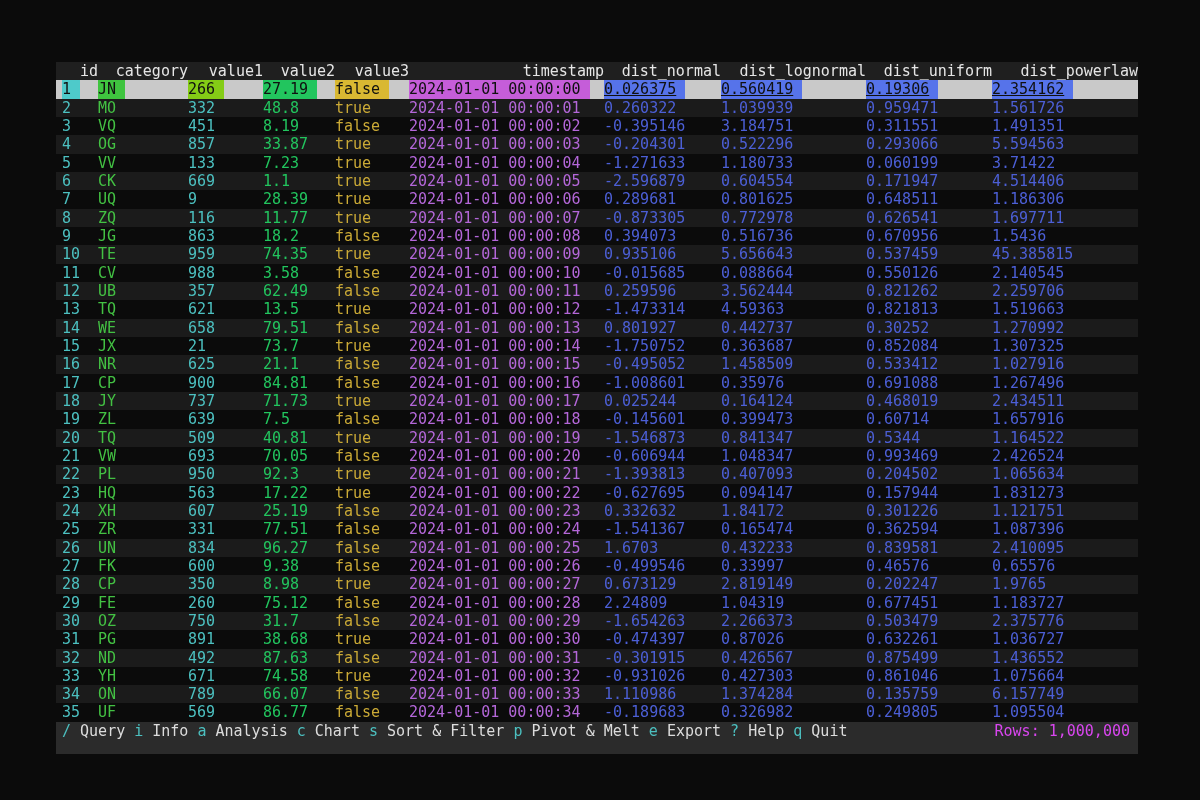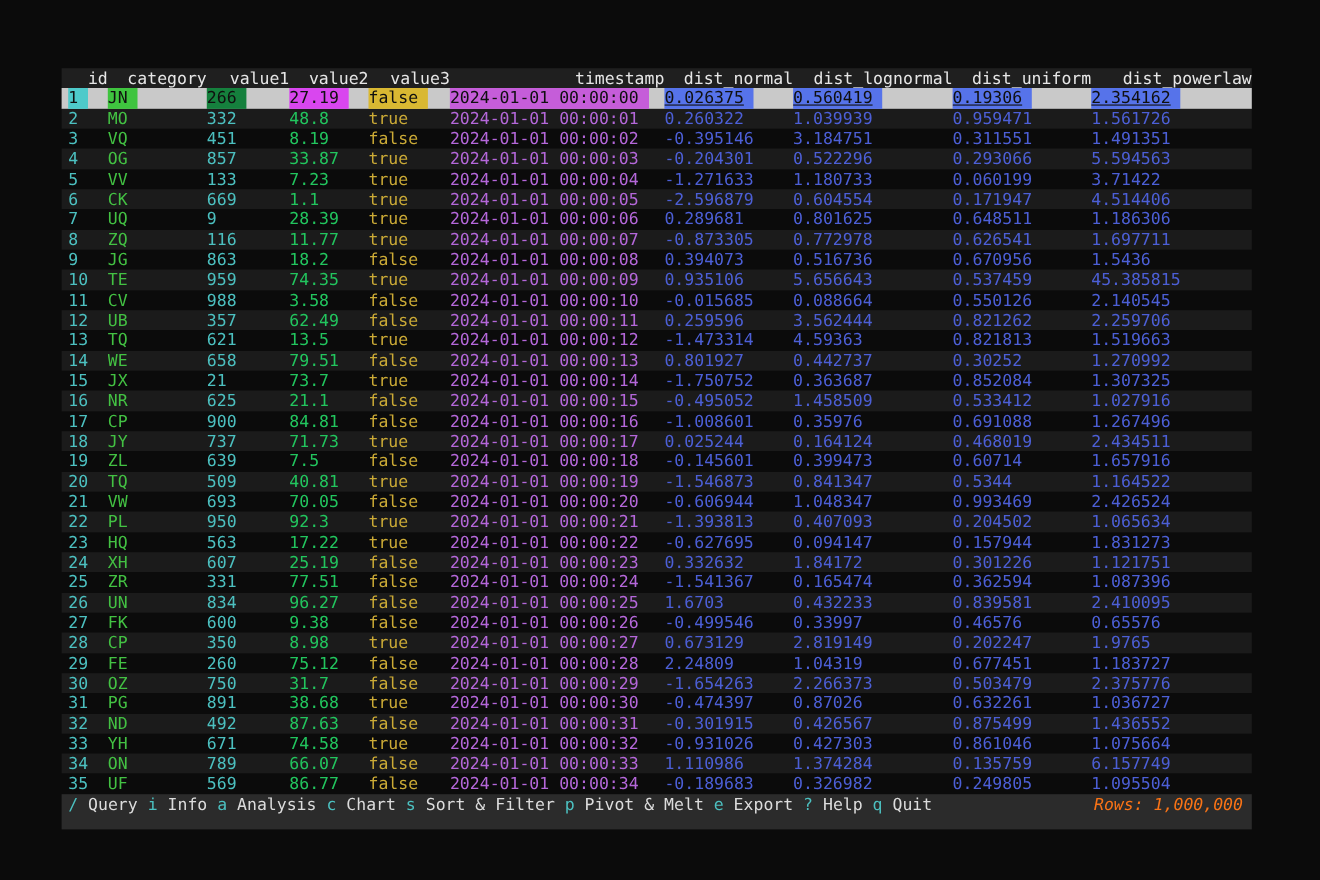--- a/index.html
+++ b/index.html
@@ -40,41 +40,41 @@
   .trow.selected .cell { color: #101010; }
   .hl {
     display: inline-block;
     height: 100%;
     padding: 0 9px 0 3px;
     margin-left: -3px;
     color: #101010;
   }
   .hl-id   { background: #4ecaca; }
   .hl-cat  { background: #3fc43f; }
-  .hl-v1   { background: #15803d; }
-  .hl-v2   { background: #d946ef; }
+  .hl-v1   { background: #84cc16; }
+  .hl-v2   { background: #22c55e; }
   .hl-v3   { background: #d9b832; }
   .hl-ts   { background: #c55dd9; }
   .hl-dist { background: #5673ea; text-decoration: underline; }
   
   .statusbar {
     display: flex;
     justify-content: space-between;
     align-items: center;
     height: 18.34px;
     line-height: 18.3px;
     background: #2b2b2b;
     color: #dcdcdc;
     padding: 0 8px 14px 6px;
     white-space: pre;
   }
   .sc { margin-right: 9px; }
   .sc .k { color: #4cc0c0; }
   .sc .lbl { color: #dcdcdc; }
-  .rowcount { color: #f97316; font-style: italic; }
+  .rowcount { color: #d946ef; }
 </style>
 </head>
 <body>
 
 <div class="screen">
   <div id="table">
       <div class="trow header"><div class="cell">id</div><div class="cell">category</div><div class="cell">value1</div><div class="cell">value2</div><div class="cell">value3</div><div class="cell">timestamp</div><div class="cell">dist_normal</div><div class="cell">dist_lognormal</div><div class="cell">dist_uniform</div><div class="cell">dist_powerlaw</div></div>
       <div class="trow selected"><div class="cell "><span class="hl hl-id">1</span></div><div class="cell "><span class="hl hl-cat">JN</span></div><div class="cell "><span class="hl hl-v1">266</span></div><div class="cell "><span class="hl hl-v2">27.19</span></div><div class="cell "><span class="hl hl-v3">false</span></div><div class="cell "><span class="hl hl-ts">2024-01-01 00:00:00</span></div><div class="cell "><span class="hl hl-dist">0.026375</span></div><div class="cell "><span class="hl hl-dist">0.560419</span></div><div class="cell "><span class="hl hl-dist">0.19306</span></div><div class="cell "><span class="hl hl-dist">2.354162</span></div></div>
       <div class="trow stripe"><div class="cell c-id">2</div><div class="cell c-cat">MO</div><div class="cell c-v1">332</div><div class="cell c-v2">48.8</div><div class="cell c-v3">true</div><div class="cell c-ts">2024-01-01 00:00:01</div><div class="cell c-dist">0.260322</div><div class="cell c-dist">1.039939</div><div class="cell c-dist">0.959471</div><div class="cell c-dist">1.561726</div></div>
       <div class="trow"><div class="cell c-id">3</div><div class="cell c-cat">VQ</div><div class="cell c-v1">451</div><div class="cell c-v2">8.19</div><div class="cell c-v3">false</div><div class="cell c-ts">2024-01-01 00:00:02</div><div class="cell c-dist">-0.395146</div><div class="cell c-dist">3.184751</div><div class="cell c-dist">0.311551</div><div class="cell c-dist">1.491351</div></div>

